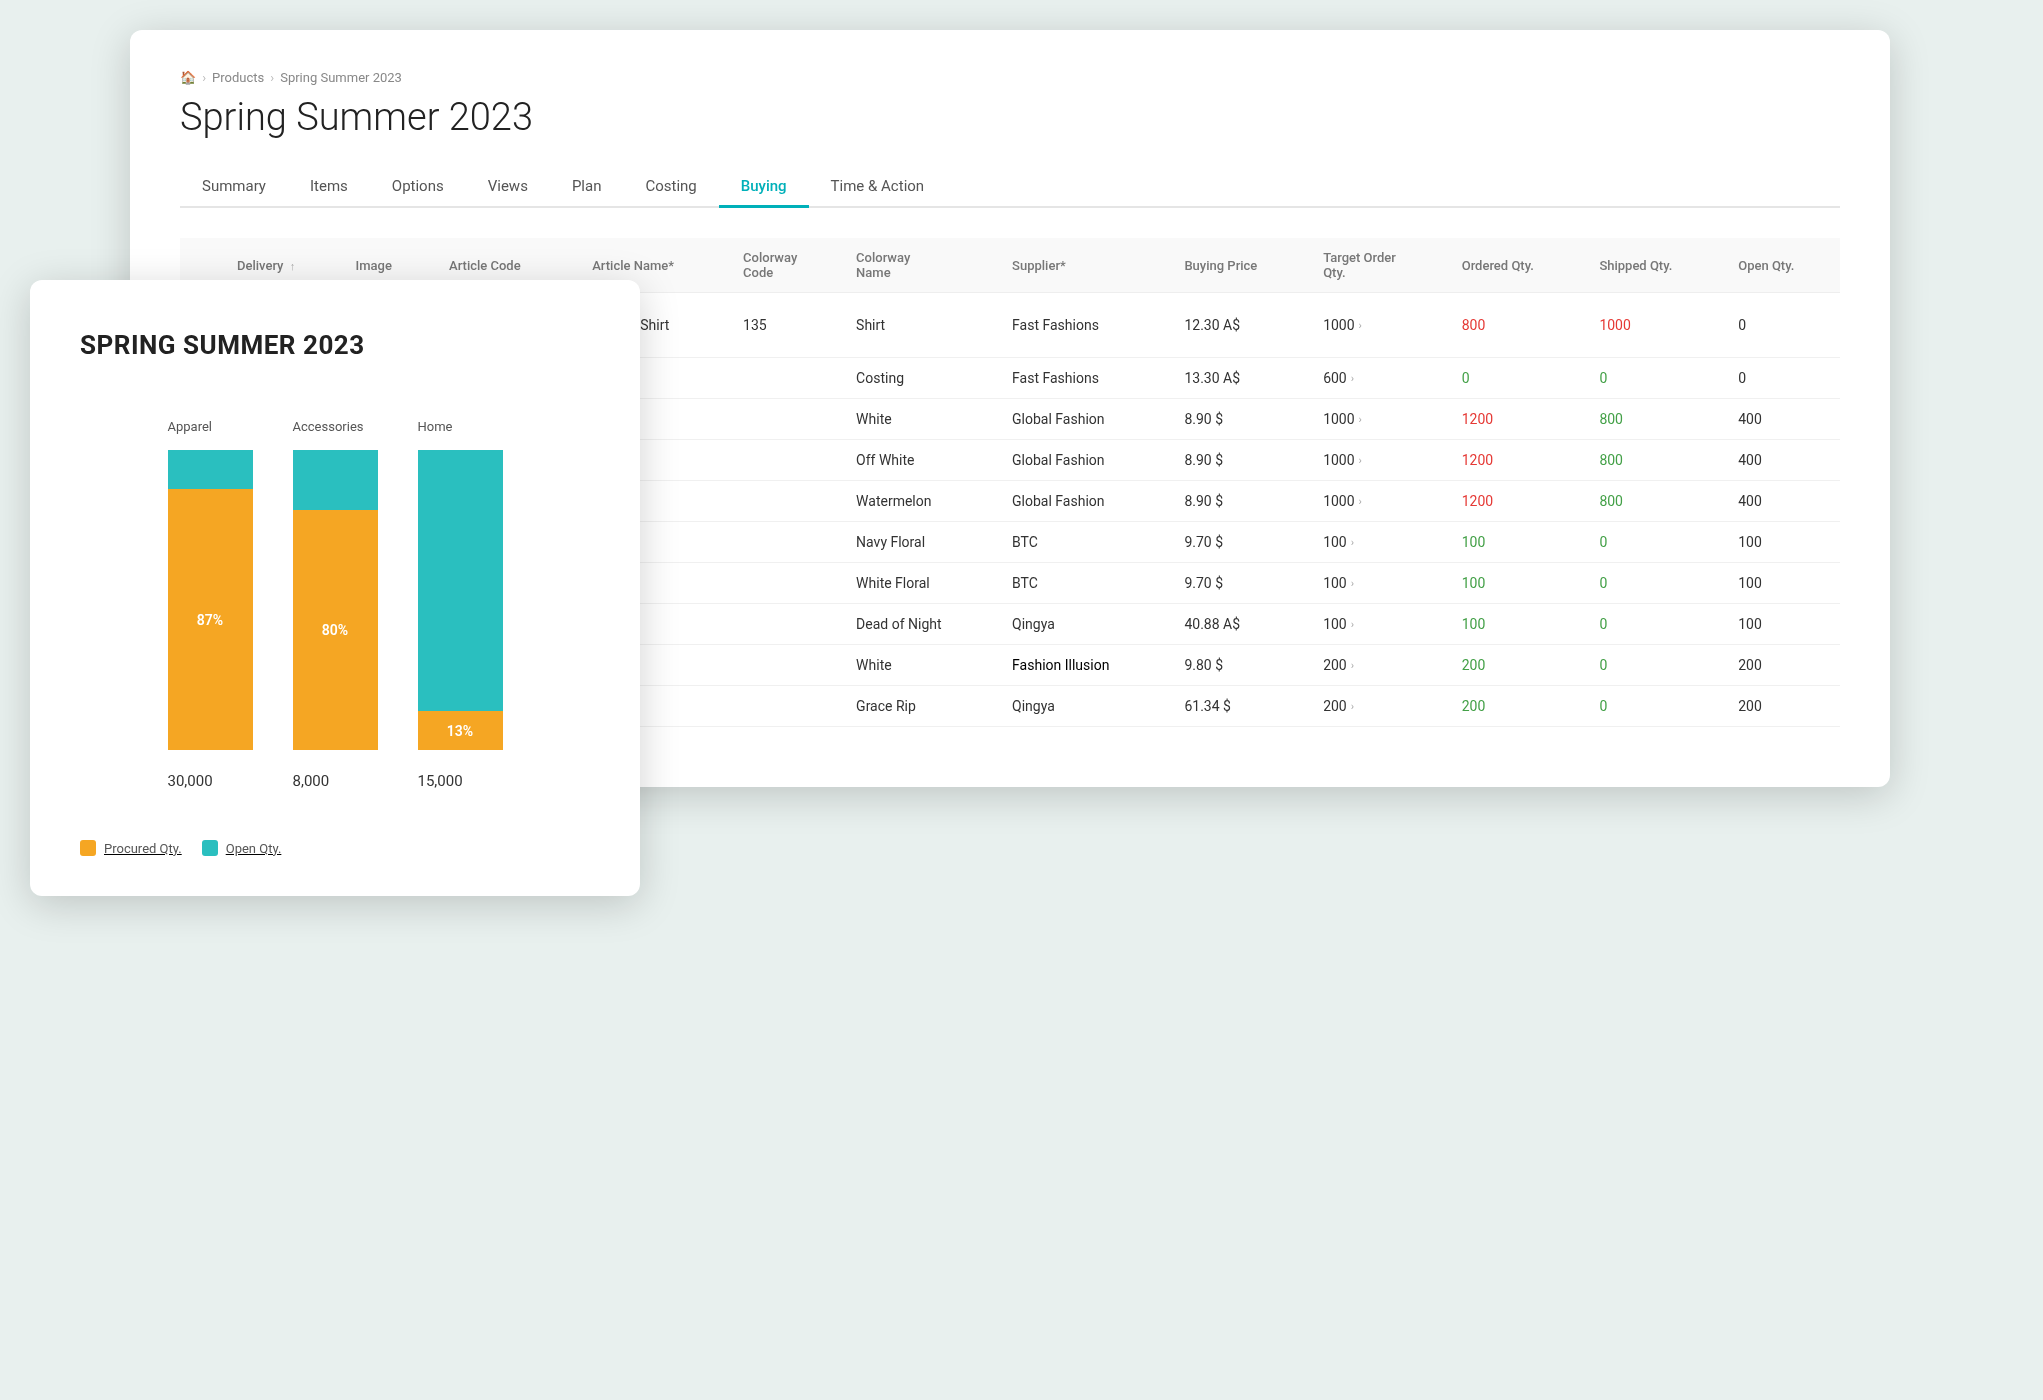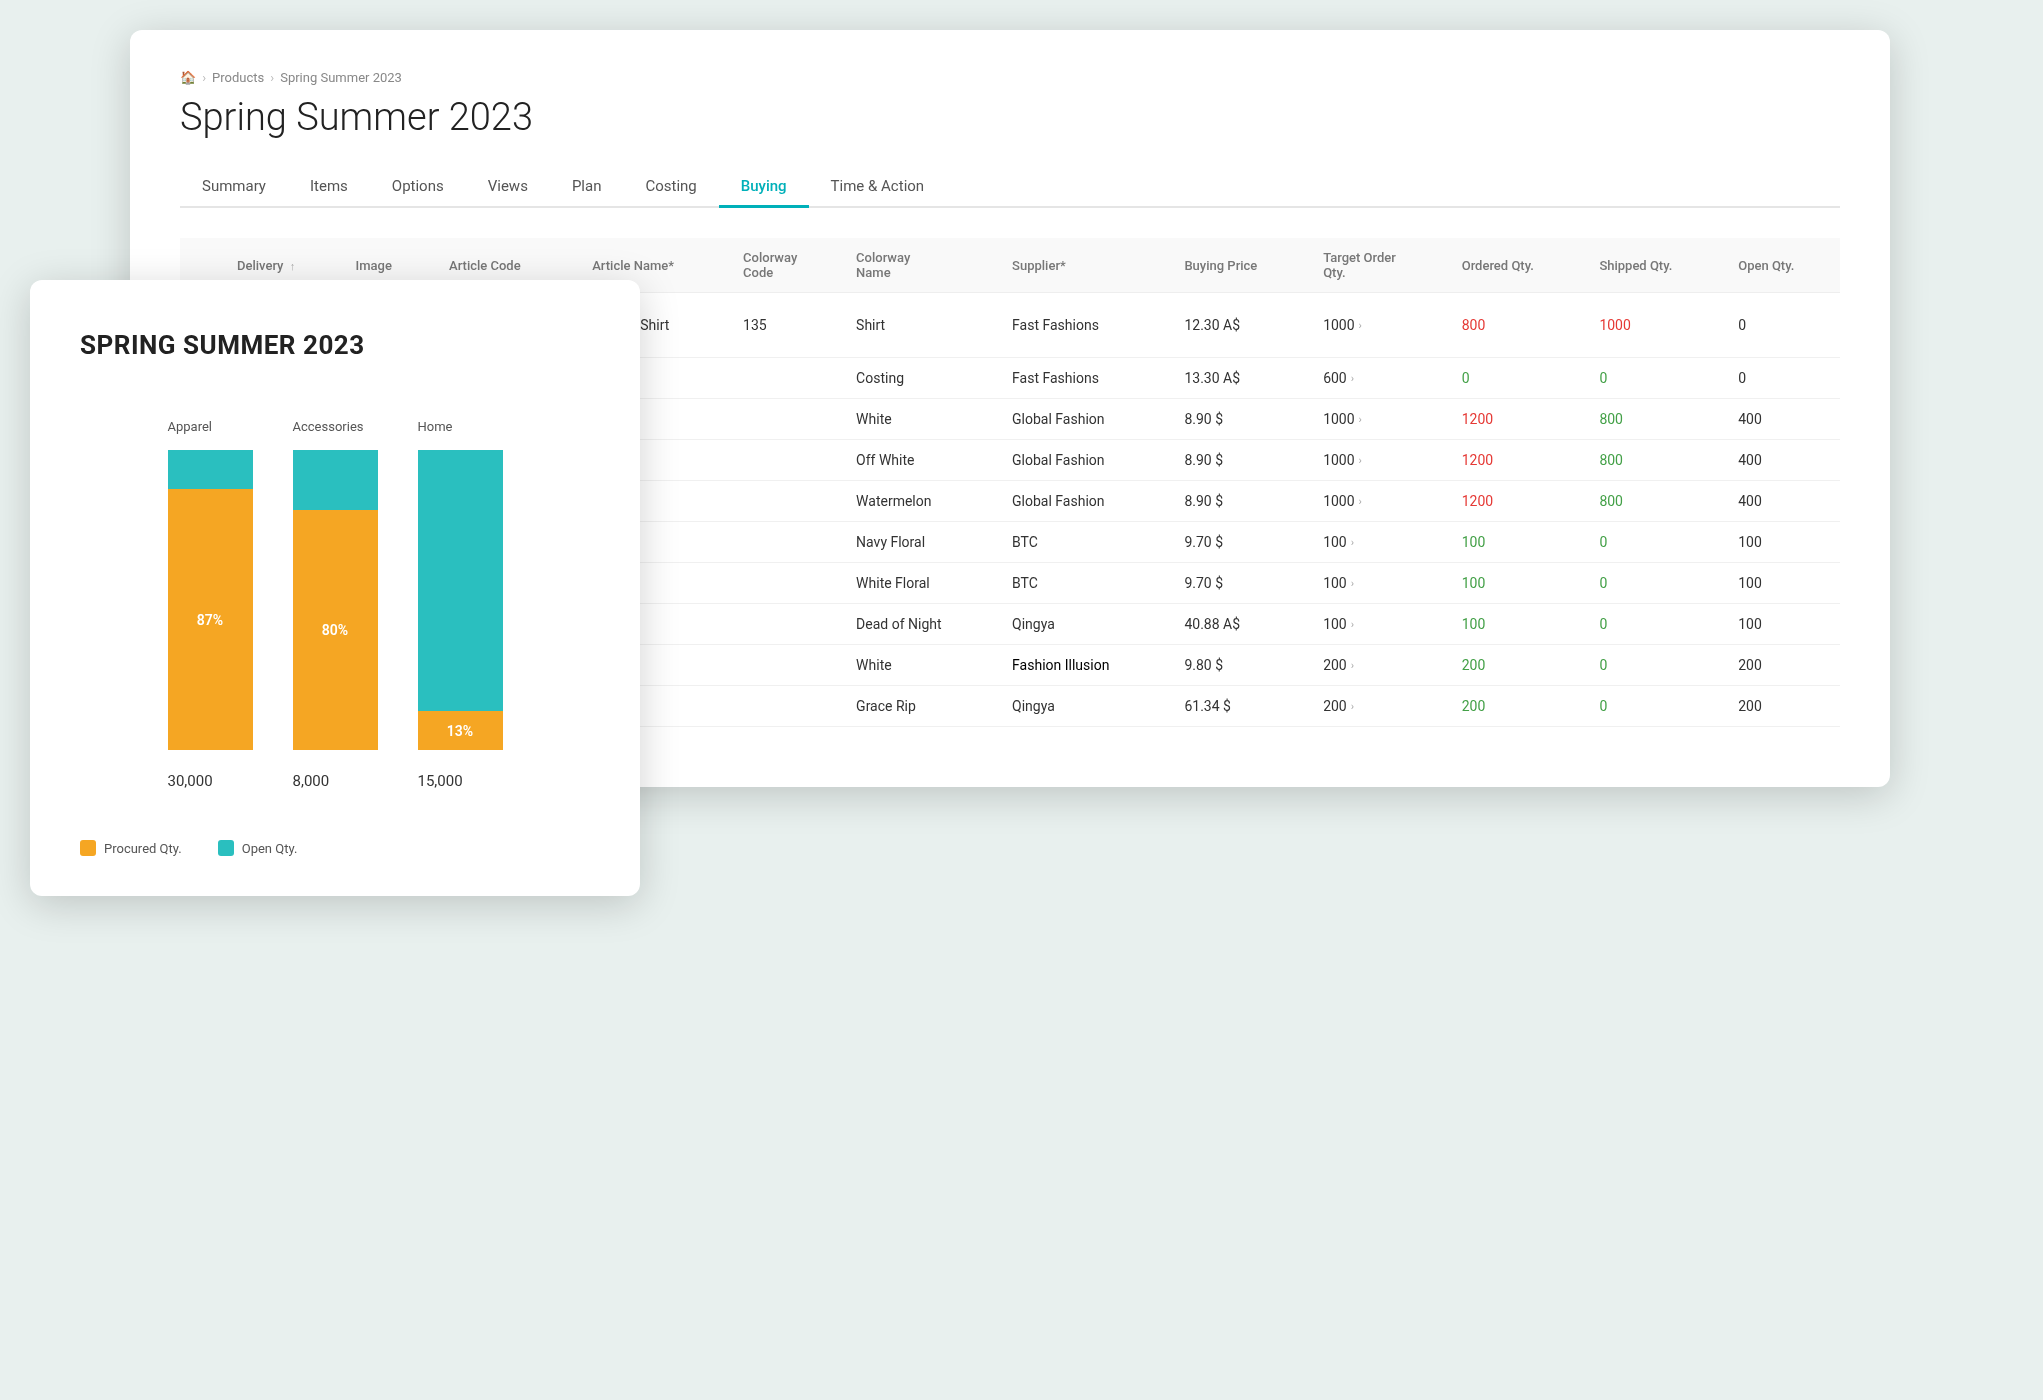--- a/index.html
+++ b/index.html
@@ -220,23 +220,24 @@
     .bar-bottom-label {
       margin-top: 12px;
       font-size: 15px;
       color: #333;
       font-weight: 400;
       text-align: center;
     }
 
     .chart-legend {
       display: flex;
-      gap: 36px;
+      gap: 20px;
       margin-top: 30px;
       padding-top: 20px;
+      text-decoration: underline;
     }
     .legend-item {
       display: flex;
       align-items: center;
       gap: 8px;
       font-size: 13px;
       color: #555;
     }
     .legend-dot {
       width: 16px;

